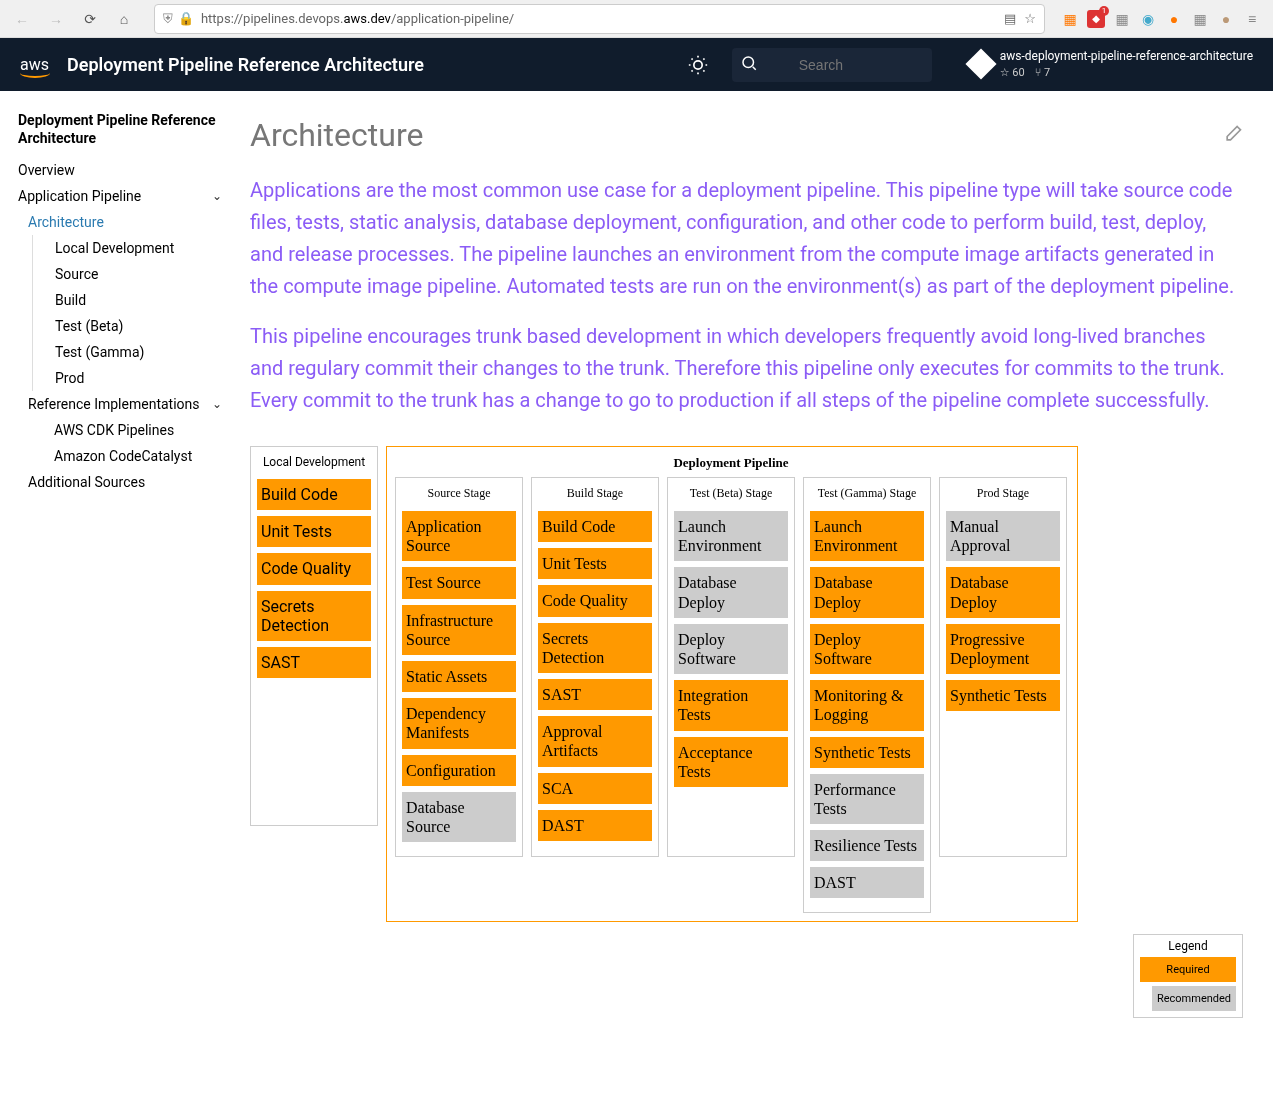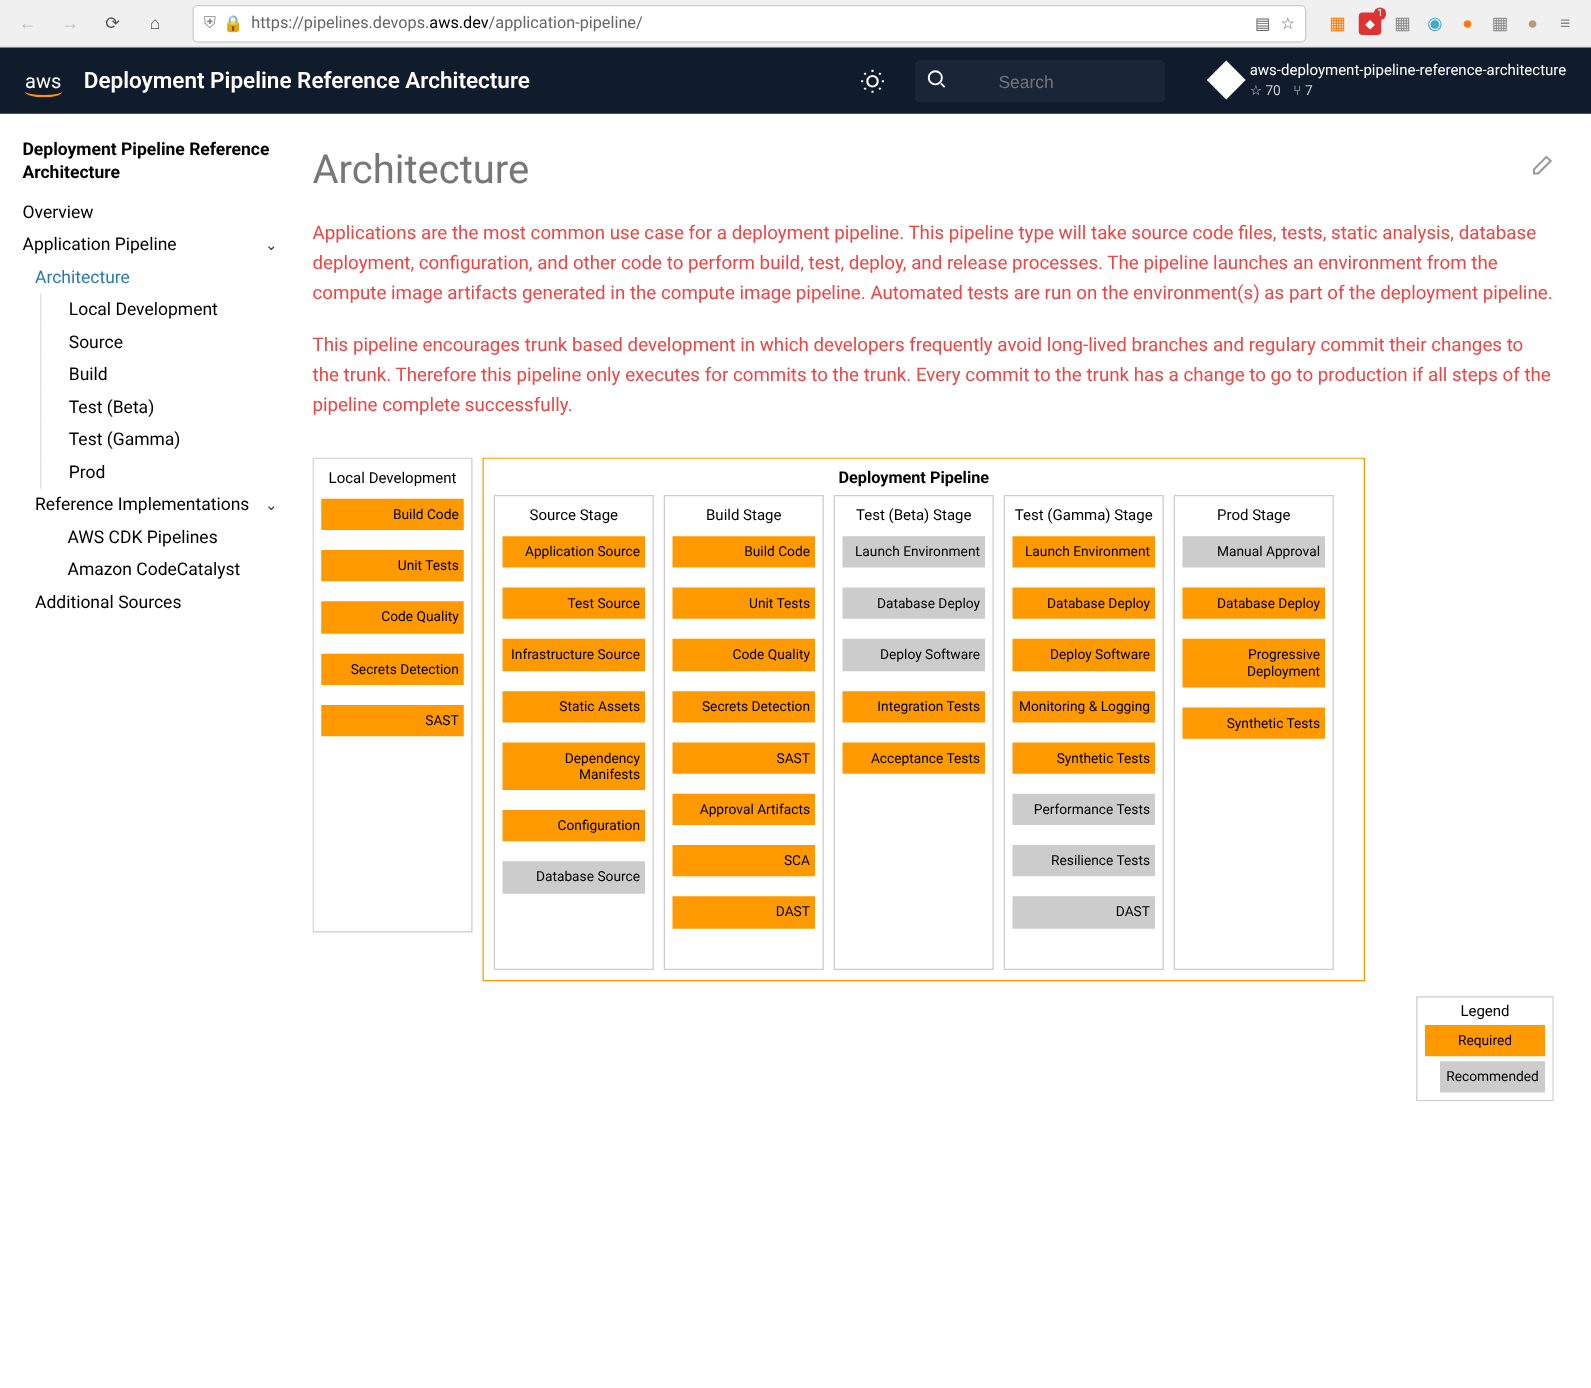--- a/index.html
+++ b/index.html
@@ -40,32 +40,32 @@
 .nav-item { padding: 5px 0; font-size: 14px; cursor: pointer; display: flex; align-items: center; justify-content: space-between; }
 .nav-item.indent1 { padding-left: 10px; }
 .nav-item.indent2 { padding-left: 22px; border-left: 1px solid #ddd; margin-left: 14px; }
 .nav-item.active { color: #2a7ab0; }
 .chevron { font-size: 12px; color: #333; }
 
 
 .page-title-row { display: flex; align-items: center; justify-content: space-between; margin-bottom: 20px; }
 .page-title { font-size: 32px; font-weight: 400; color: #777; }
 .edit-icon { color: #999; cursor: pointer; }
-.para { font-size: 15px; line-height: 1.6; margin-bottom: 18px; color: #ef4444; }
+.para { font-size: 20px; line-height: 1.6; margin-bottom: 18px; color: #8b5cf6; }
 
 
 .diagram-wrap { margin-top: 30px; width: 100%; overflow-x:auto; }
 .diagram { display: flex; gap: 0; align-items: flex-start; }
-.deploy-frame { border: 1px solid #ff9900; padding: 8px 24px 8px 8px; margin-left: 8px; position:relative; }
+.deploy-frame { border: 1px solid #ff9900; padding: 8px 10px 8px 8px; margin-left: 8px; position:relative;font-family:Liberation Serif, serif; }
 .deploy-title { text-align: center; font-weight: 700; font-size: 13px; margin-bottom: 6px; }
 .stages-row { display: flex; gap: 8px; align-items: flex-start; }
 .stage-box { border: 1px solid #ccc; padding: 6px 6px 8px 6px; width: 128px; background: #fff; min-height: 380px; }
 .stage-box.outside { margin-right: 0; }
 .stage-title { text-align: center; font-size: 12px; margin-bottom: 8px; padding: 2px 0; }
-.step { font-size: 11px; text-align: right; padding: 6px 4px; margin-bottom: 16px; cursor: default; line-height:1.2; }
+.step { font-size: 16px; text-align: left; padding: 6px 4px; margin-bottom: 6px; cursor: default; line-height:1.2; }
 .step.required { background: #ff9900; }
 .step.recommended { background: #ccc; }
 
 
 .legend-box { border: 1px solid #ccc; width: 110px; margin-left: auto; margin-top: 12px; padding: 4px 6px 6px 6px; text-align: center; }
 .legend-title { font-size: 12px; margin-bottom: 4px; }
 .legend-item { font-size: 11px; padding: 6px 4px; margin-top: 4px; }
 .legend-item.required { background: #ff9900; }
 .legend-item.recommended { background: #ccc; margin-left: 12px; }
 
@@ -119,21 +119,21 @@
           <path d="M21 21l-4-4"></path>
         </svg>
     </span>
     <input type="text" placeholder="Search" style="">
   </div>
   <div class="repo-info">
     <div class="repo-icon"></div>
     <div class="repo-text">
       <div>aws-deployment-pipeline-reference-architecture</div>
       <div class="repo-stats">
-        <span>☆ <span>70</span></span>
+        <span>☆ <span>60</span></span>
         <span>⑂ <span>7</span></span>
       </div>
     </div>
   </div>
 </div>
 
 <div class="main-layout">
   <nav class="sidebar">
     <div class="nav-section-title">Deployment Pipeline Reference Architecture</div>
     <div class="nav-item">Overview</div>

